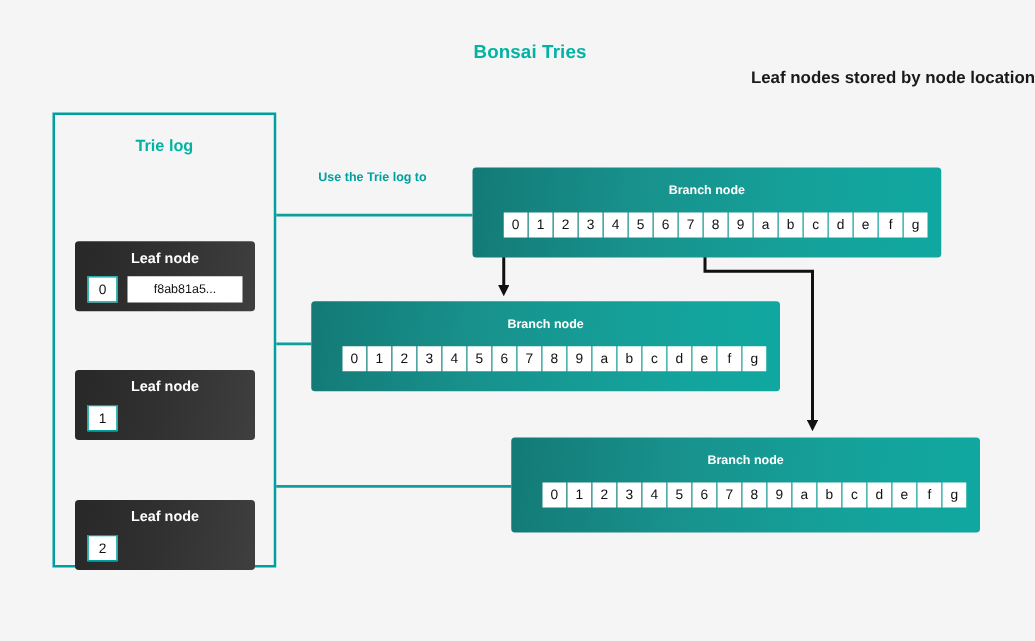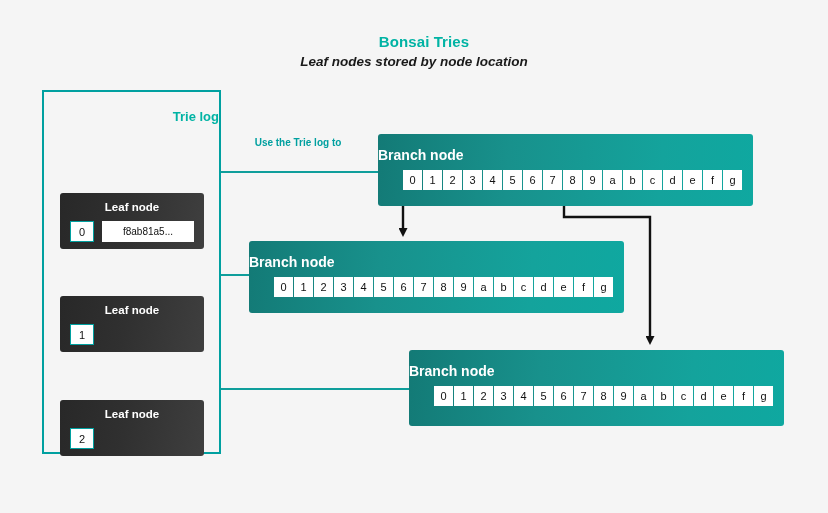--- a/index.html
+++ b/index.html
@@ -27,40 +27,39 @@
     text-align: center;
     font-size: 15px;
     font-weight: bold;
     color: #00b3a4;
     letter-spacing: .1px;
     padding-left: 20px;
   }
   .subtitle {
     position: absolute;
     left: 0; right: 0; top: 54px;
-    text-align: center;
+    text-align: right;
     font-size: 13.5px;
     font-weight: bold;
     color: #1a1a1a;
-    font-style: italic;
   }
 
   
   .trielog {
     position: absolute;
     left: 42px; top: 90px;
     width: 179px; height: 364px;
     border: 2px solid #00a0a0;
     background: #f5f5f5;
     box-sizing: border-box;
   }
   .trielog-title {
     position: absolute;
     left: 0; right: 0; top: 17px;
-    text-align: right;
+    text-align: center;
     font-size: 13px;
     font-weight: bold;
     color: #00b3a4;
   }
 
   
   .leaf {
     position: absolute;
     left: 60px;
     width: 144px;
@@ -110,22 +109,22 @@
   
   .branch {
     position: absolute;
     border-radius: 3px;
     background: linear-gradient(95deg, #137a76 0%, #18918c 35%, #14a39c 75%, #0fa8a0 100%);
     box-sizing: border-box;
   }
   .branch-title {
     position: absolute;
     left: 0; right: 0; top: 13px;
-    text-align: left;
-    font-size: 14px;
+    text-align: center;
+    font-size: 10px;
     font-weight: bold;
     color: #ffffff;
   }
   .branch-cells {
     position: absolute;
     left: 25px;
     top: 36px;
     display: flex;
     gap: 1px;
   }

